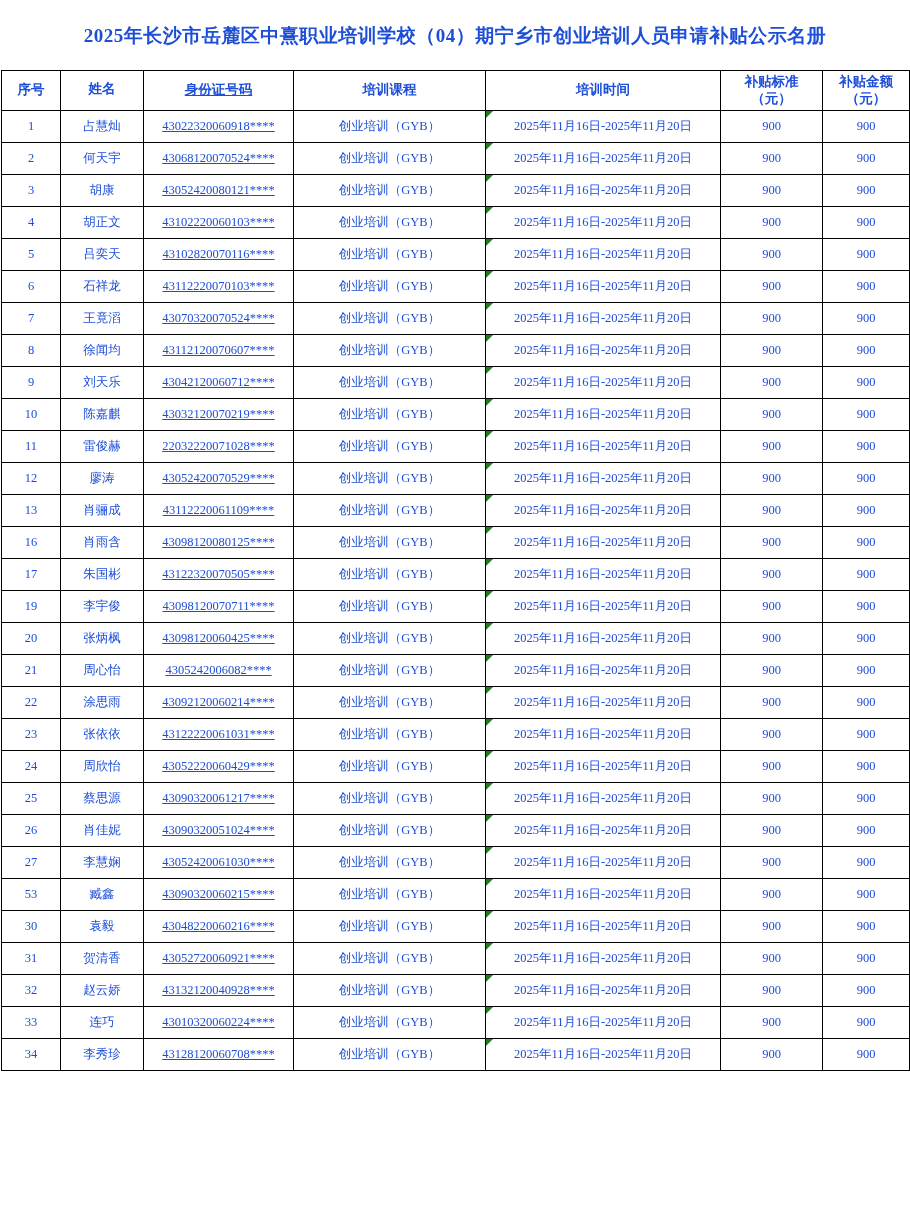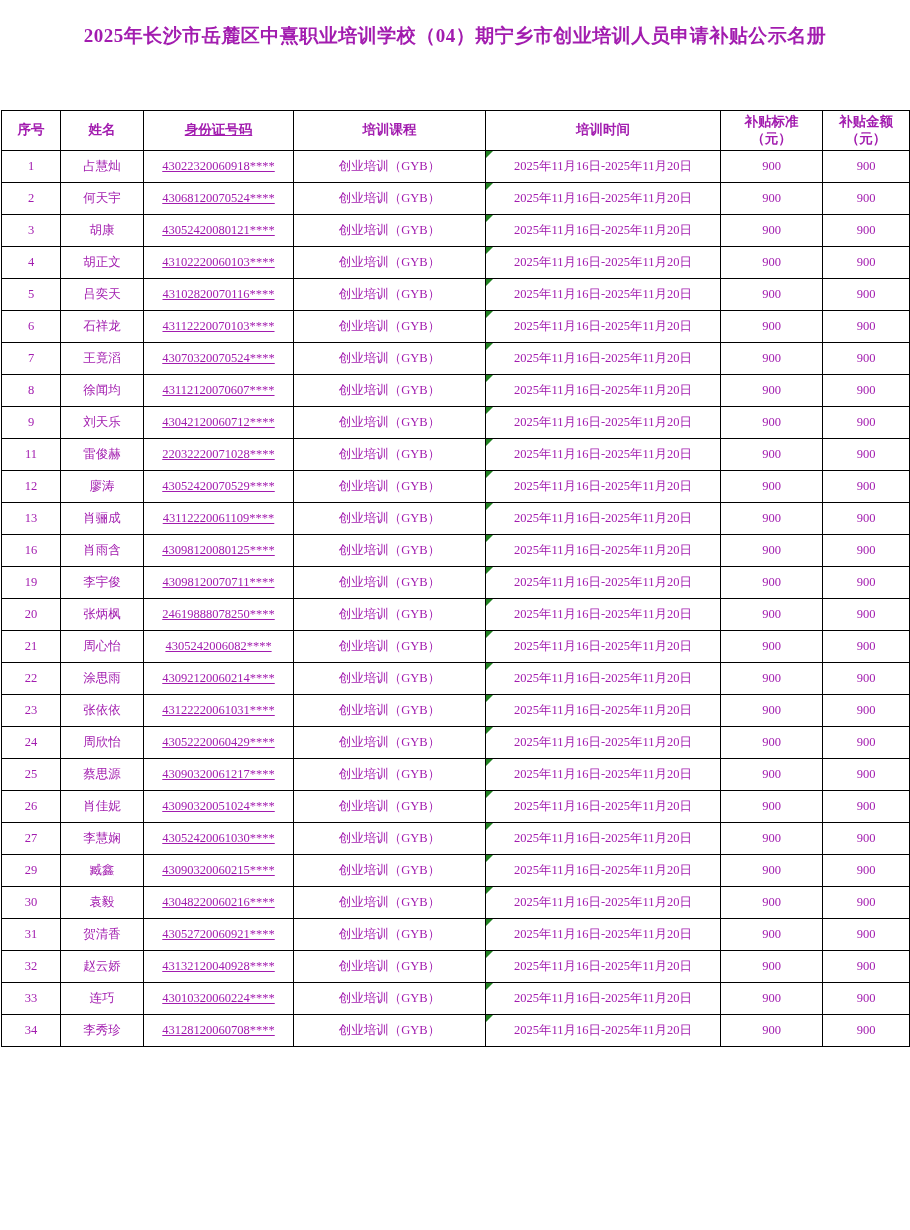--- a/index.html
+++ b/index.html
@@ -6,21 +6,21 @@
     margin: 0;
     padding: 0;
     background: #ffffff;
   }
   .page {
     position: relative;
     width: 910px;
     height: 1230px;
     background: #ffffff;
     font-family: "Liberation Serif", "DejaVu Serif", serif;
-    color: #a21caf;
+    color: #1d4ed8;
     overflow: hidden;
   }
   .title-bar {
     height: 70px;
     display: flex;
     align-items: center;
     justify-content: center;
     box-sizing: border-box;
     padding-top: 2px;
   }
@@ -29,21 +29,20 @@
     font-size: 19px;
     font-weight: bold;
     letter-spacing: 0.5px;
     white-space: nowrap;
   }
   table.roster {
     border-collapse: collapse;
     table-layout: fixed;
     width: 908px;
     margin-left: 1px;
-    margin-top: 40px;
   }
   table.roster th,
   table.roster td {
     border: 1px solid #000000;
     text-align: center;
     vertical-align: middle;
     box-sizing: border-box;
     overflow: hidden;
     position: relative;
     padding: 0 2px;
@@ -56,21 +55,21 @@
     line-height: 1.25;
   }
   table.roster td {
     height: 32px;
     font-size: 12.5px;
     font-weight: normal;
     white-space: nowrap;
   }
   
   .col-0 { width: 59px; }
-  .col-1 { width: 83px; }
+  .col-1 { width: 83px; font-family: Liberation Mono, monospace; }
   .col-2 { width: 150px; text-decoration: underline; }
   .col-3 { width: 192px; }
   .col-4 { width: 235px; }
   .col-5 { width: 102px; }
   .col-6 { width: 87px; }
   
   .err-marker {
     position: absolute;
     top: 0;
     left: 0;
@@ -177,20 +176,29 @@
         <tr>
           <td class="col-0"><span>9</span></td>
           <td class="col-1"><span>刘天乐</span></td>
           <td class="col-2"><span>43042120060712****</span></td>
           <td class="col-3"><span>创业培训（GYB）</span></td>
           <td class="col-4"><span class="err-marker" style="border-top-color: rgb(32, 128, 32);"></span><span>2025年11月16日-2025年11月20日</span></td>
           <td class="col-5"><span>900</span></td>
           <td class="col-6"><span>900</span></td>
         </tr>
         <tr>
+          <td class="col-0"><span>10</span></td>
+          <td class="col-1"><span>陈嘉麒</span></td>
+          <td class="col-2"><span>43032120070219****</span></td>
+          <td class="col-3"><span>创业培训（GYB）</span></td>
+          <td class="col-4"><span class="err-marker" style="border-top-color: rgb(32, 128, 32);"></span><span>2025年11月16日-2025年11月20日</span></td>
+          <td class="col-5"><span>900</span></td>
+          <td class="col-6"><span>900</span></td>
+        </tr>
+        <tr>
           <td class="col-0"><span>11</span></td>
           <td class="col-1"><span>雷俊赫</span></td>
           <td class="col-2"><span>22032220071028****</span></td>
           <td class="col-3"><span>创业培训（GYB）</span></td>
           <td class="col-4"><span class="err-marker" style="border-top-color: rgb(32, 128, 32);"></span><span>2025年11月16日-2025年11月20日</span></td>
           <td class="col-5"><span>900</span></td>
           <td class="col-6"><span>900</span></td>
         </tr>
         <tr>
           <td class="col-0"><span>12</span></td>
@@ -213,32 +221,41 @@
         <tr>
           <td class="col-0"><span>16</span></td>
           <td class="col-1"><span>肖雨含</span></td>
           <td class="col-2"><span>43098120080125****</span></td>
           <td class="col-3"><span>创业培训（GYB）</span></td>
           <td class="col-4"><span class="err-marker" style="border-top-color: rgb(32, 128, 32);"></span><span>2025年11月16日-2025年11月20日</span></td>
           <td class="col-5"><span>900</span></td>
           <td class="col-6"><span>900</span></td>
         </tr>
         <tr>
+          <td class="col-0"><span>17</span></td>
+          <td class="col-1"><span>朱国彬</span></td>
+          <td class="col-2"><span>43122320070505****</span></td>
+          <td class="col-3"><span>创业培训（GYB）</span></td>
+          <td class="col-4"><span class="err-marker" style="border-top-color: rgb(32, 128, 32);"></span><span>2025年11月16日-2025年11月20日</span></td>
+          <td class="col-5"><span>900</span></td>
+          <td class="col-6"><span>900</span></td>
+        </tr>
+        <tr>
           <td class="col-0"><span>19</span></td>
           <td class="col-1"><span>李宇俊</span></td>
           <td class="col-2"><span>43098120070711****</span></td>
           <td class="col-3"><span>创业培训（GYB）</span></td>
           <td class="col-4"><span class="err-marker" style="border-top-color: rgb(32, 128, 32);"></span><span>2025年11月16日-2025年11月20日</span></td>
           <td class="col-5"><span>900</span></td>
           <td class="col-6"><span>900</span></td>
         </tr>
         <tr>
           <td class="col-0"><span>20</span></td>
           <td class="col-1"><span>张炳枫</span></td>
-          <td class="col-2"><span>24619888078250****</span></td>
+          <td class="col-2"><span>43098120060425****</span></td>
           <td class="col-3"><span>创业培训（GYB）</span></td>
           <td class="col-4"><span class="err-marker" style="border-top-color: rgb(32, 128, 32);"></span><span>2025年11月16日-2025年11月20日</span></td>
           <td class="col-5"><span>900</span></td>
           <td class="col-6"><span>900</span></td>
         </tr>
         <tr>
           <td class="col-0"><span>21</span></td>
           <td class="col-1"><span>周心怡</span></td>
           <td class="col-2"><span>4305242006082****</span></td>
           <td class="col-3"><span>创业培训（GYB）</span></td>
@@ -294,21 +311,21 @@
         <tr>
           <td class="col-0"><span>27</span></td>
           <td class="col-1"><span>李慧娴</span></td>
           <td class="col-2"><span>43052420061030****</span></td>
           <td class="col-3"><span>创业培训（GYB）</span></td>
           <td class="col-4"><span class="err-marker" style="border-top-color: rgb(32, 128, 32);"></span><span>2025年11月16日-2025年11月20日</span></td>
           <td class="col-5"><span>900</span></td>
           <td class="col-6"><span>900</span></td>
         </tr>
         <tr>
-          <td class="col-0"><span>29</span></td>
+          <td class="col-0"><span>53</span></td>
           <td class="col-1"><span>臧鑫</span></td>
           <td class="col-2"><span>43090320060215****</span></td>
           <td class="col-3"><span>创业培训（GYB）</span></td>
           <td class="col-4"><span class="err-marker" style="border-top-color: rgb(32, 128, 32);"></span><span>2025年11月16日-2025年11月20日</span></td>
           <td class="col-5"><span>900</span></td>
           <td class="col-6"><span>900</span></td>
         </tr>
         <tr>
           <td class="col-0"><span>30</span></td>
           <td class="col-1"><span>袁毅</span></td>

